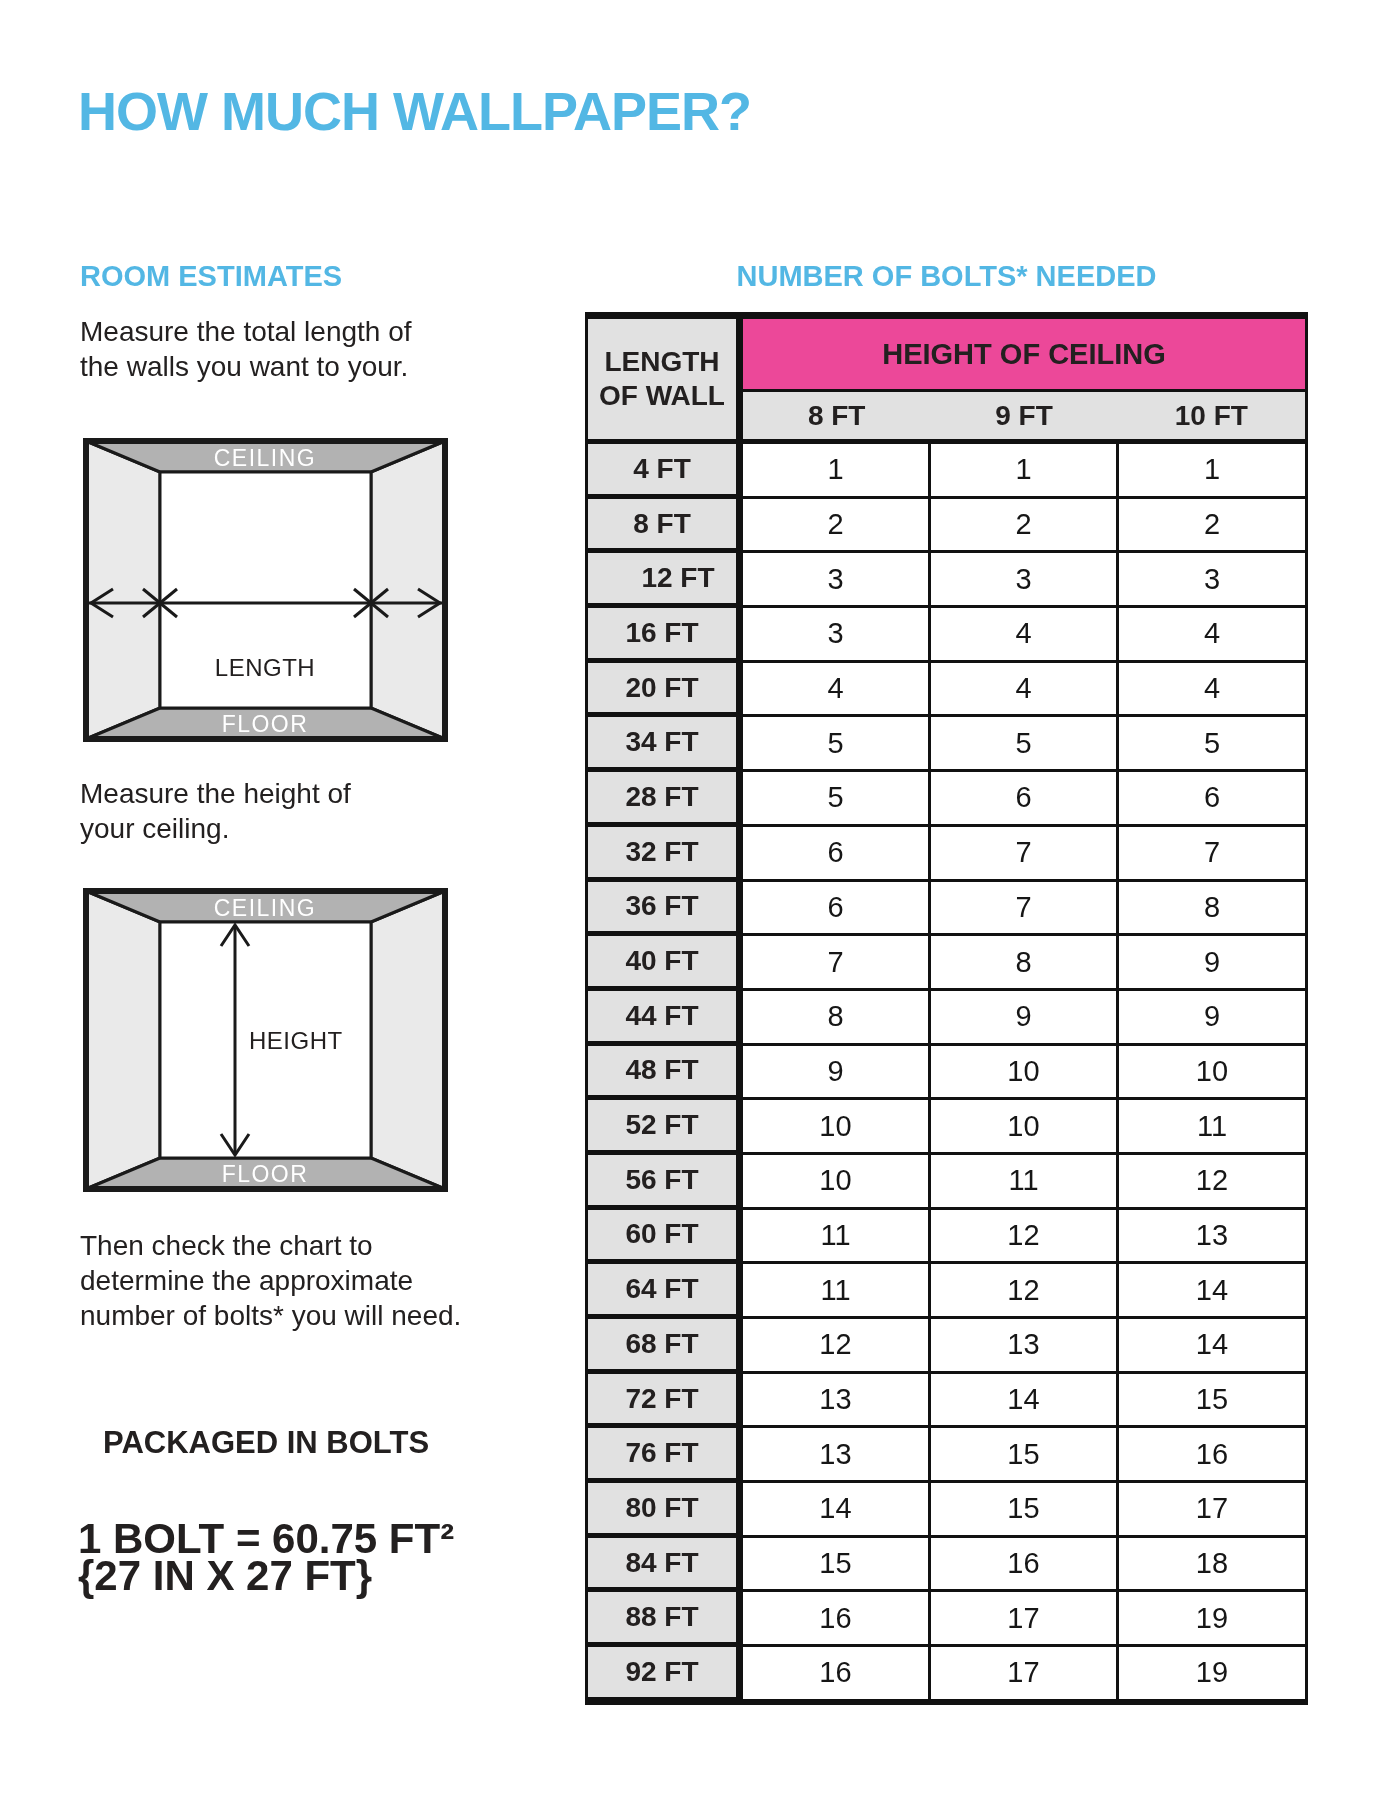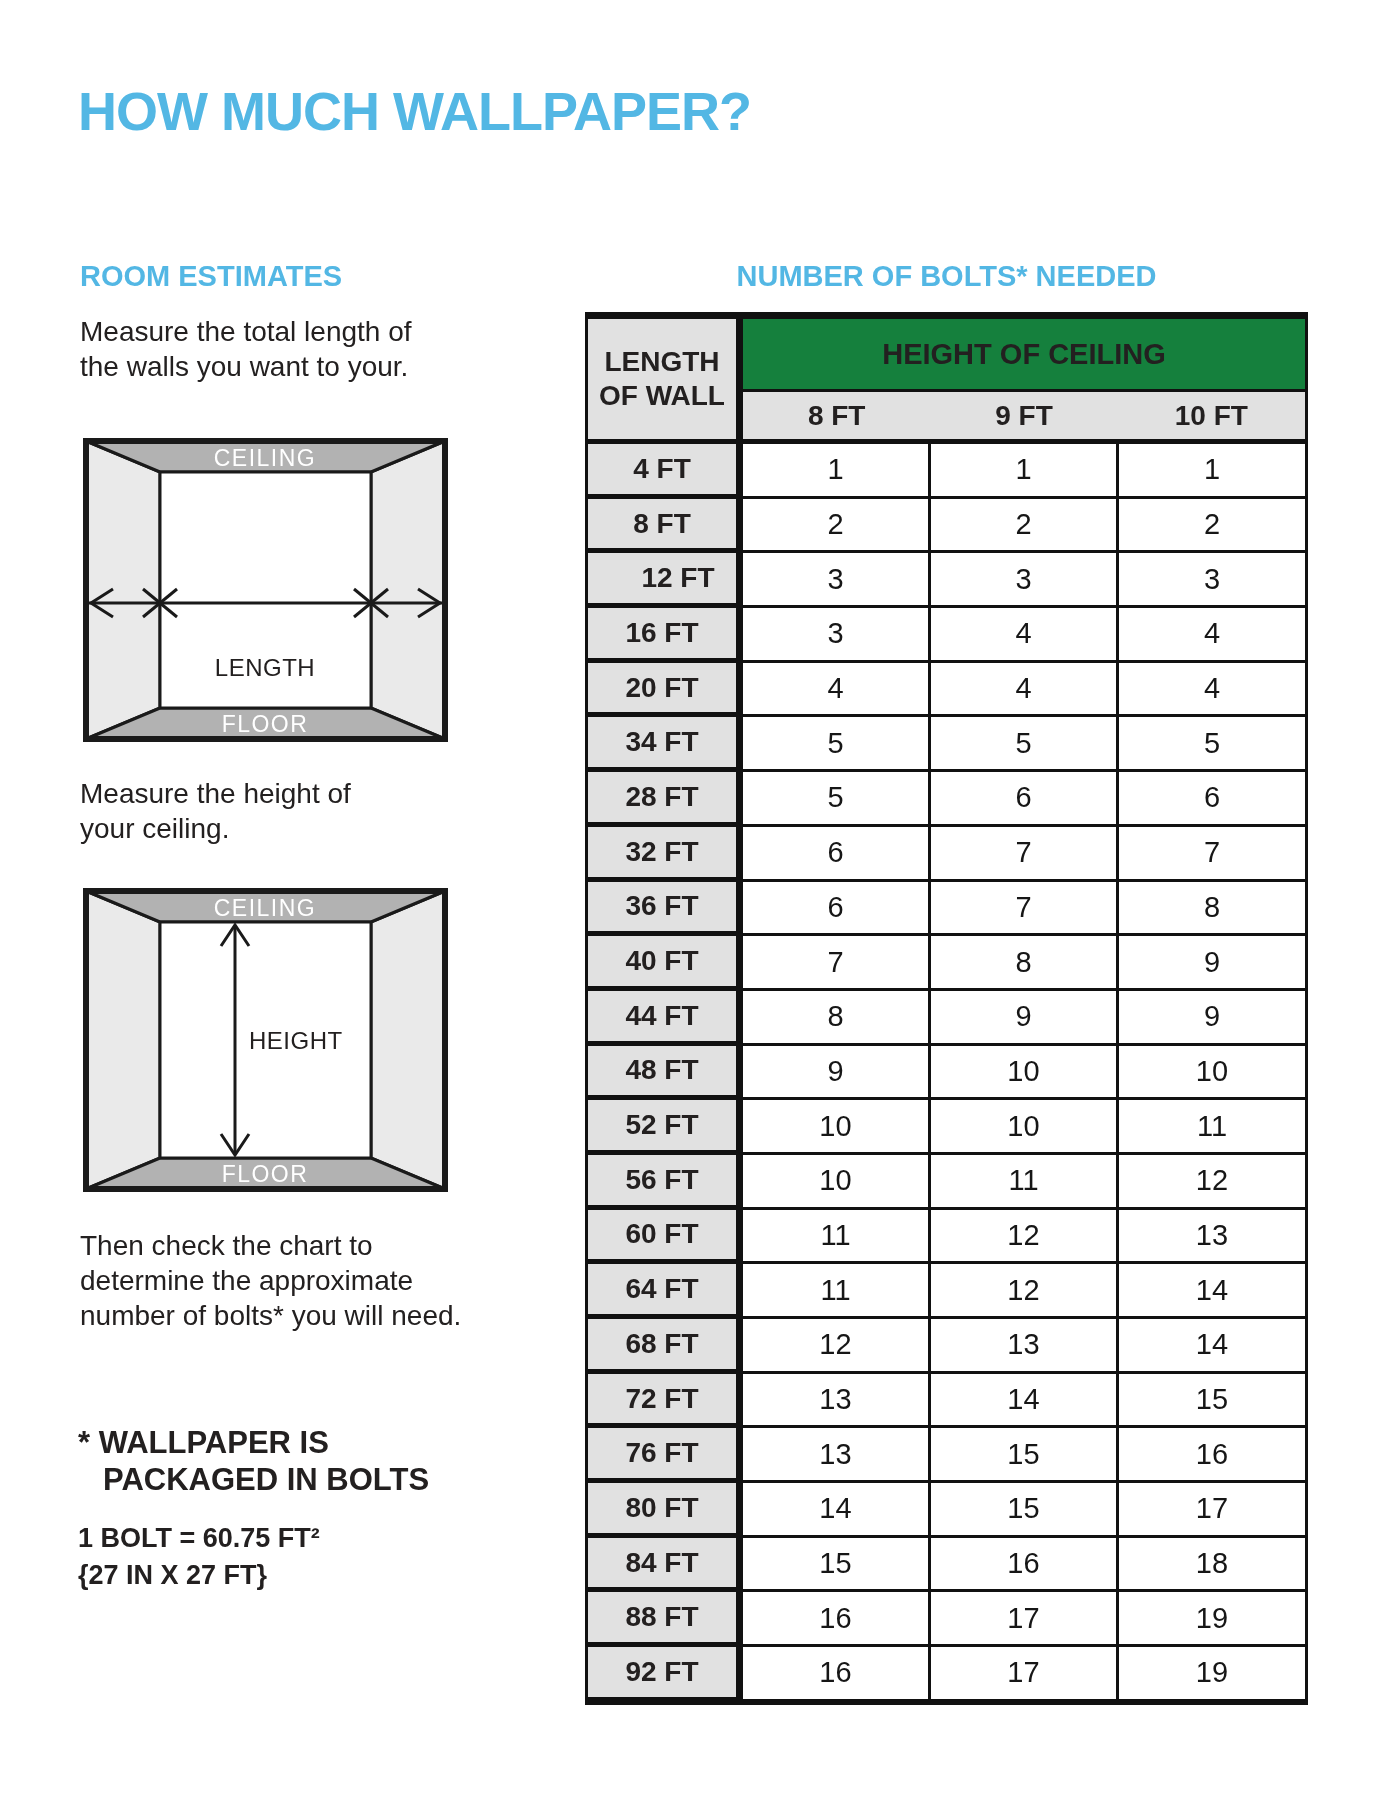--- a/index.html
+++ b/index.html
@@ -11,21 +11,21 @@
   .blue-heading{font-size:29px;font-weight:700;color:#53B7E4;letter-spacing:0px;white-space:nowrap;}
   #room-estimates{position:absolute;left:80px;top:260px;}
   #bolts-heading{position:absolute;left:585px;top:260px;width:723px;text-align:center;}
   
   .para{position:absolute;left:80px;font-size:28px;line-height:35px;color:#232020;}
   #para1{top:314px;}
   #para2{top:776px;}
   #para3{top:1228px;}
   .footnote{position:absolute;left:78px;top:1424px;font-size:31px;line-height:37px;font-weight:700;}
   .footnote .indent{padding-left:25px;}
-  .boltinfo{position:absolute;left:78px;top:1520px;font-size:27px;line-height:37px;font-weight:700;}
+  .boltinfo{position:absolute;left:78px;top:1520px;font-size:42px;line-height:37px;font-weight:700;}
   
   .diagram{position:absolute;left:83px;}
   #diagram1{top:438px;}
   #diagram2{top:888px;}
   .wall{fill:#EAEAEA;stroke:#1A1A1A;stroke-width:3;}
   .cf{fill:#B2B2B2;stroke:#1A1A1A;stroke-width:3;}
   .backwall{fill:#ffffff;stroke:#1A1A1A;stroke-width:3;}
   .outer{fill:none;stroke:#1A1A1A;stroke-width:6;}
   .dim line,.dim polyline{stroke:#1A1A1A;stroke-width:3;fill:none;}
   .dlabel-white{fill:#ffffff;font-size:23px;text-anchor:middle;letter-spacing:1.5px;
@@ -34,21 +34,21 @@
                font-family:"Liberation Sans","DejaVu Sans",sans-serif;}
   .anchor-start{text-anchor:start;}
   
   #bolt-grid{position:absolute;left:585px;top:312px;width:723px;box-sizing:border-box;
              display:grid;grid-template-columns:148px 1px 185px 185px 186px;
              grid-template-rows:70px 49px repeat(23,51.7px);
              gap:3px;background:#111111;padding:7px 3px 6px 3px;}
   .cell{display:flex;align-items:center;justify-content:center;}
   .corner{grid-column:1;grid-row:1 / span 2;background:#E1E1E1;flex-direction:column;
           font-weight:700;font-size:28px;line-height:34px;border-bottom:2px solid #111;}
-  .colgroup{grid-column:3 / span 3;grid-row:1;background:#15803d;font-weight:700;font-size:29px;}
+  .colgroup{grid-column:3 / span 3;grid-row:1;background:#ec4899;font-weight:700;font-size:29px;}
   .subhdr{grid-column:3 / span 3;grid-row:2;background:#E1E1E1;display:flex;border-bottom:2px solid #111;}
   .subhdr .subcol{flex:1;display:flex;align-items:center;justify-content:center;
                   font-weight:700;font-size:28px;}
   .rowhdr{background:#E1E1E1;font-weight:700;font-size:28px;border-bottom:2px solid #111;}
   .datacell{background:#ffffff;font-size:29px;color:#161616;}
 </style>
 </head>
 <body>
 
 <div id="page">
@@ -105,21 +105,20 @@
     <text class="dlabel-dark anchor-start" x="166" y="161">HEIGHT</text>
   </svg>
 
   <div id="para3" class="para">
     <div>Then check the chart to</div>
     <div>determine the approximate</div>
     <div>number of bolts* you will need.</div>
   </div>
 
   <div class="footnote">
-    <div>* WALLPAPER IS</div>
     <div class="indent">PACKAGED IN BOLTS</div>
   </div>
 
   <div class="boltinfo">
     <div>1 BOLT = 60.75 FT²</div>
     <div>{27 IN X 27 FT}</div>
   </div>
 
   <div id="bolts-heading" class="blue-heading">NUMBER OF BOLTS* NEEDED</div>
 

